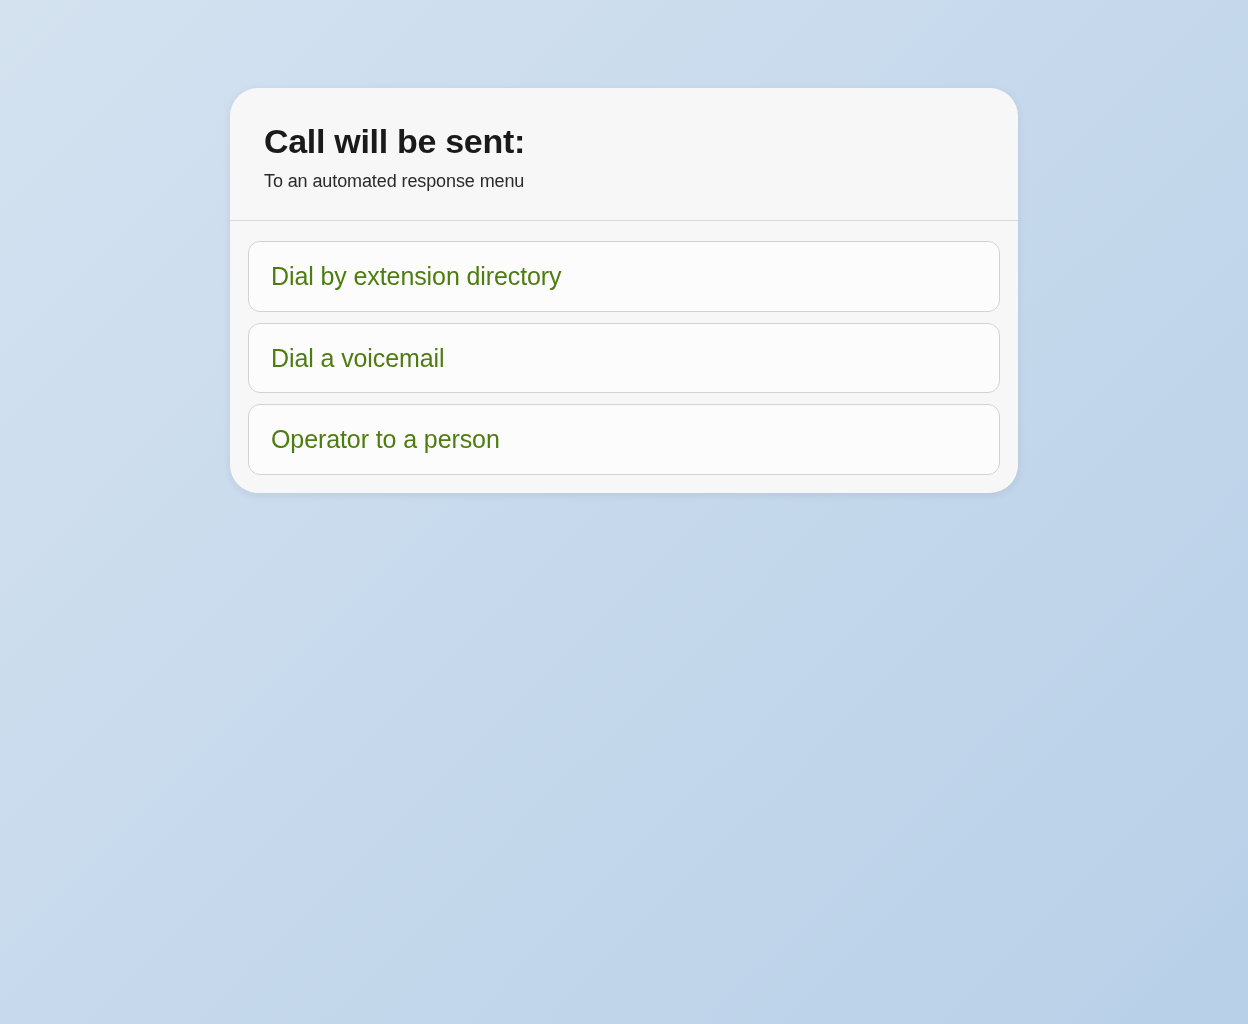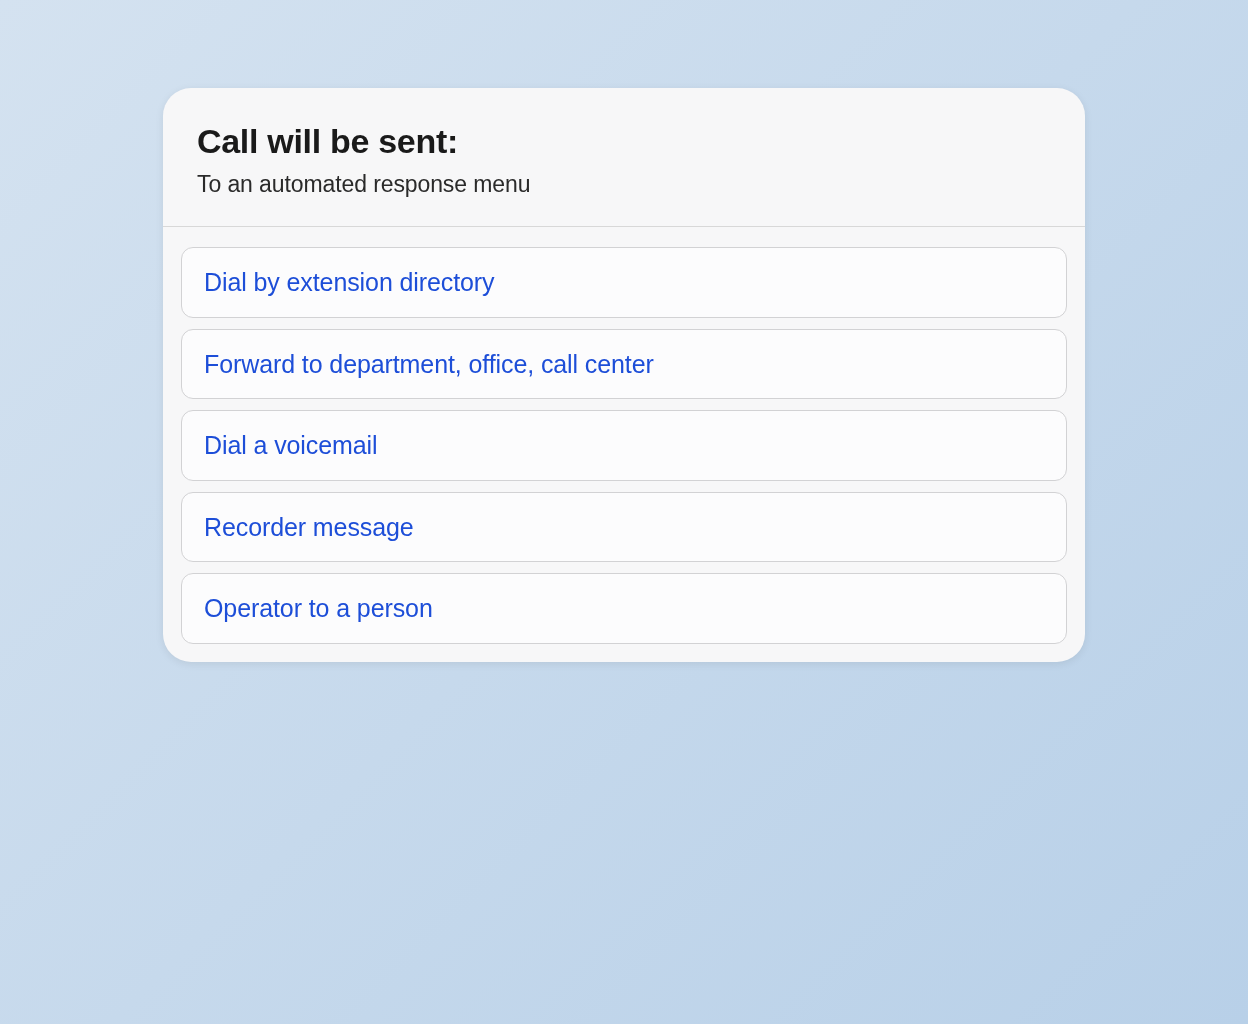--- a/index.html
+++ b/index.html
@@ -13,85 +13,79 @@
       height: 1024px;
       background: linear-gradient(135deg, #d4e2f0 0%, #b8d0e8 100%);
       font-family: -apple-system, BlinkMacSystemFont, "Segoe UI", Helvetica, Arial, sans-serif;
       display: flex;
       align-items: flex-start;
       justify-content: center;
       padding-top: 88px;
     }
     
     .card {
-      width: 922px;
+      width: 788px;
       background: #f7f7f8;
       border-radius: 28px;
       box-shadow: 0 2px 8px rgba(0, 0, 0, 0.08);
       overflow: hidden;
     }
     
     .card-header {
       padding: 34px 34px 28px 34px;
       border-bottom: 1px solid #d8d8d8;
     }
     
     .card-title {
       font-size: 34px;
       font-weight: 700;
       color: #1a1a1a;
       margin-bottom: 10px;
       letter-spacing: -0.3px;
     }
     
     .card-subtitle {
-      font-size: 23px;
+      font-size: 18px;
       font-weight: 400;
       color: #2a2a2a;
       letter-spacing: -0.1px;
     }
     
     .options-list {
       padding: 20px 18px 18px 18px;
       display: flex;
       flex-direction: column;
       gap: 11px;
     }
     
     .option-item {
       background: #fcfcfd;
       border: 1px solid #d2d2d4;
       border-radius: 12px;
       padding: 18px 22px;
       font-size: 25px;
-      color: #1d4ed8;
+      color: #4d7c0f;
       cursor: pointer;
       text-align: left;
       letter-spacing: -0.1px;
       line-height: 1.3;
     }
   </style>
 </head>
 <body>
 
 <div class="card">
   <div class="card-header">
     <h1 class="card-title">Call will be sent:</h1>
     <p class="card-subtitle">To an automated response menu</p>
   </div>
   <div class="options-list">
     <button class="option-item">
       <span>Dial by extension directory</span>
     </button>
     <button class="option-item">
-      <span>Forward to department, office, call center</span>
-    </button>
-    <button class="option-item">
       <span>Dial a voicemail</span>
-    </button>
-    <button class="option-item">
-      <span>Recorder message</span>
     </button>
     <button class="option-item">
       <span>Operator to a person</span>
     </button>
   </div>
 </div>
 
 </body></html>

